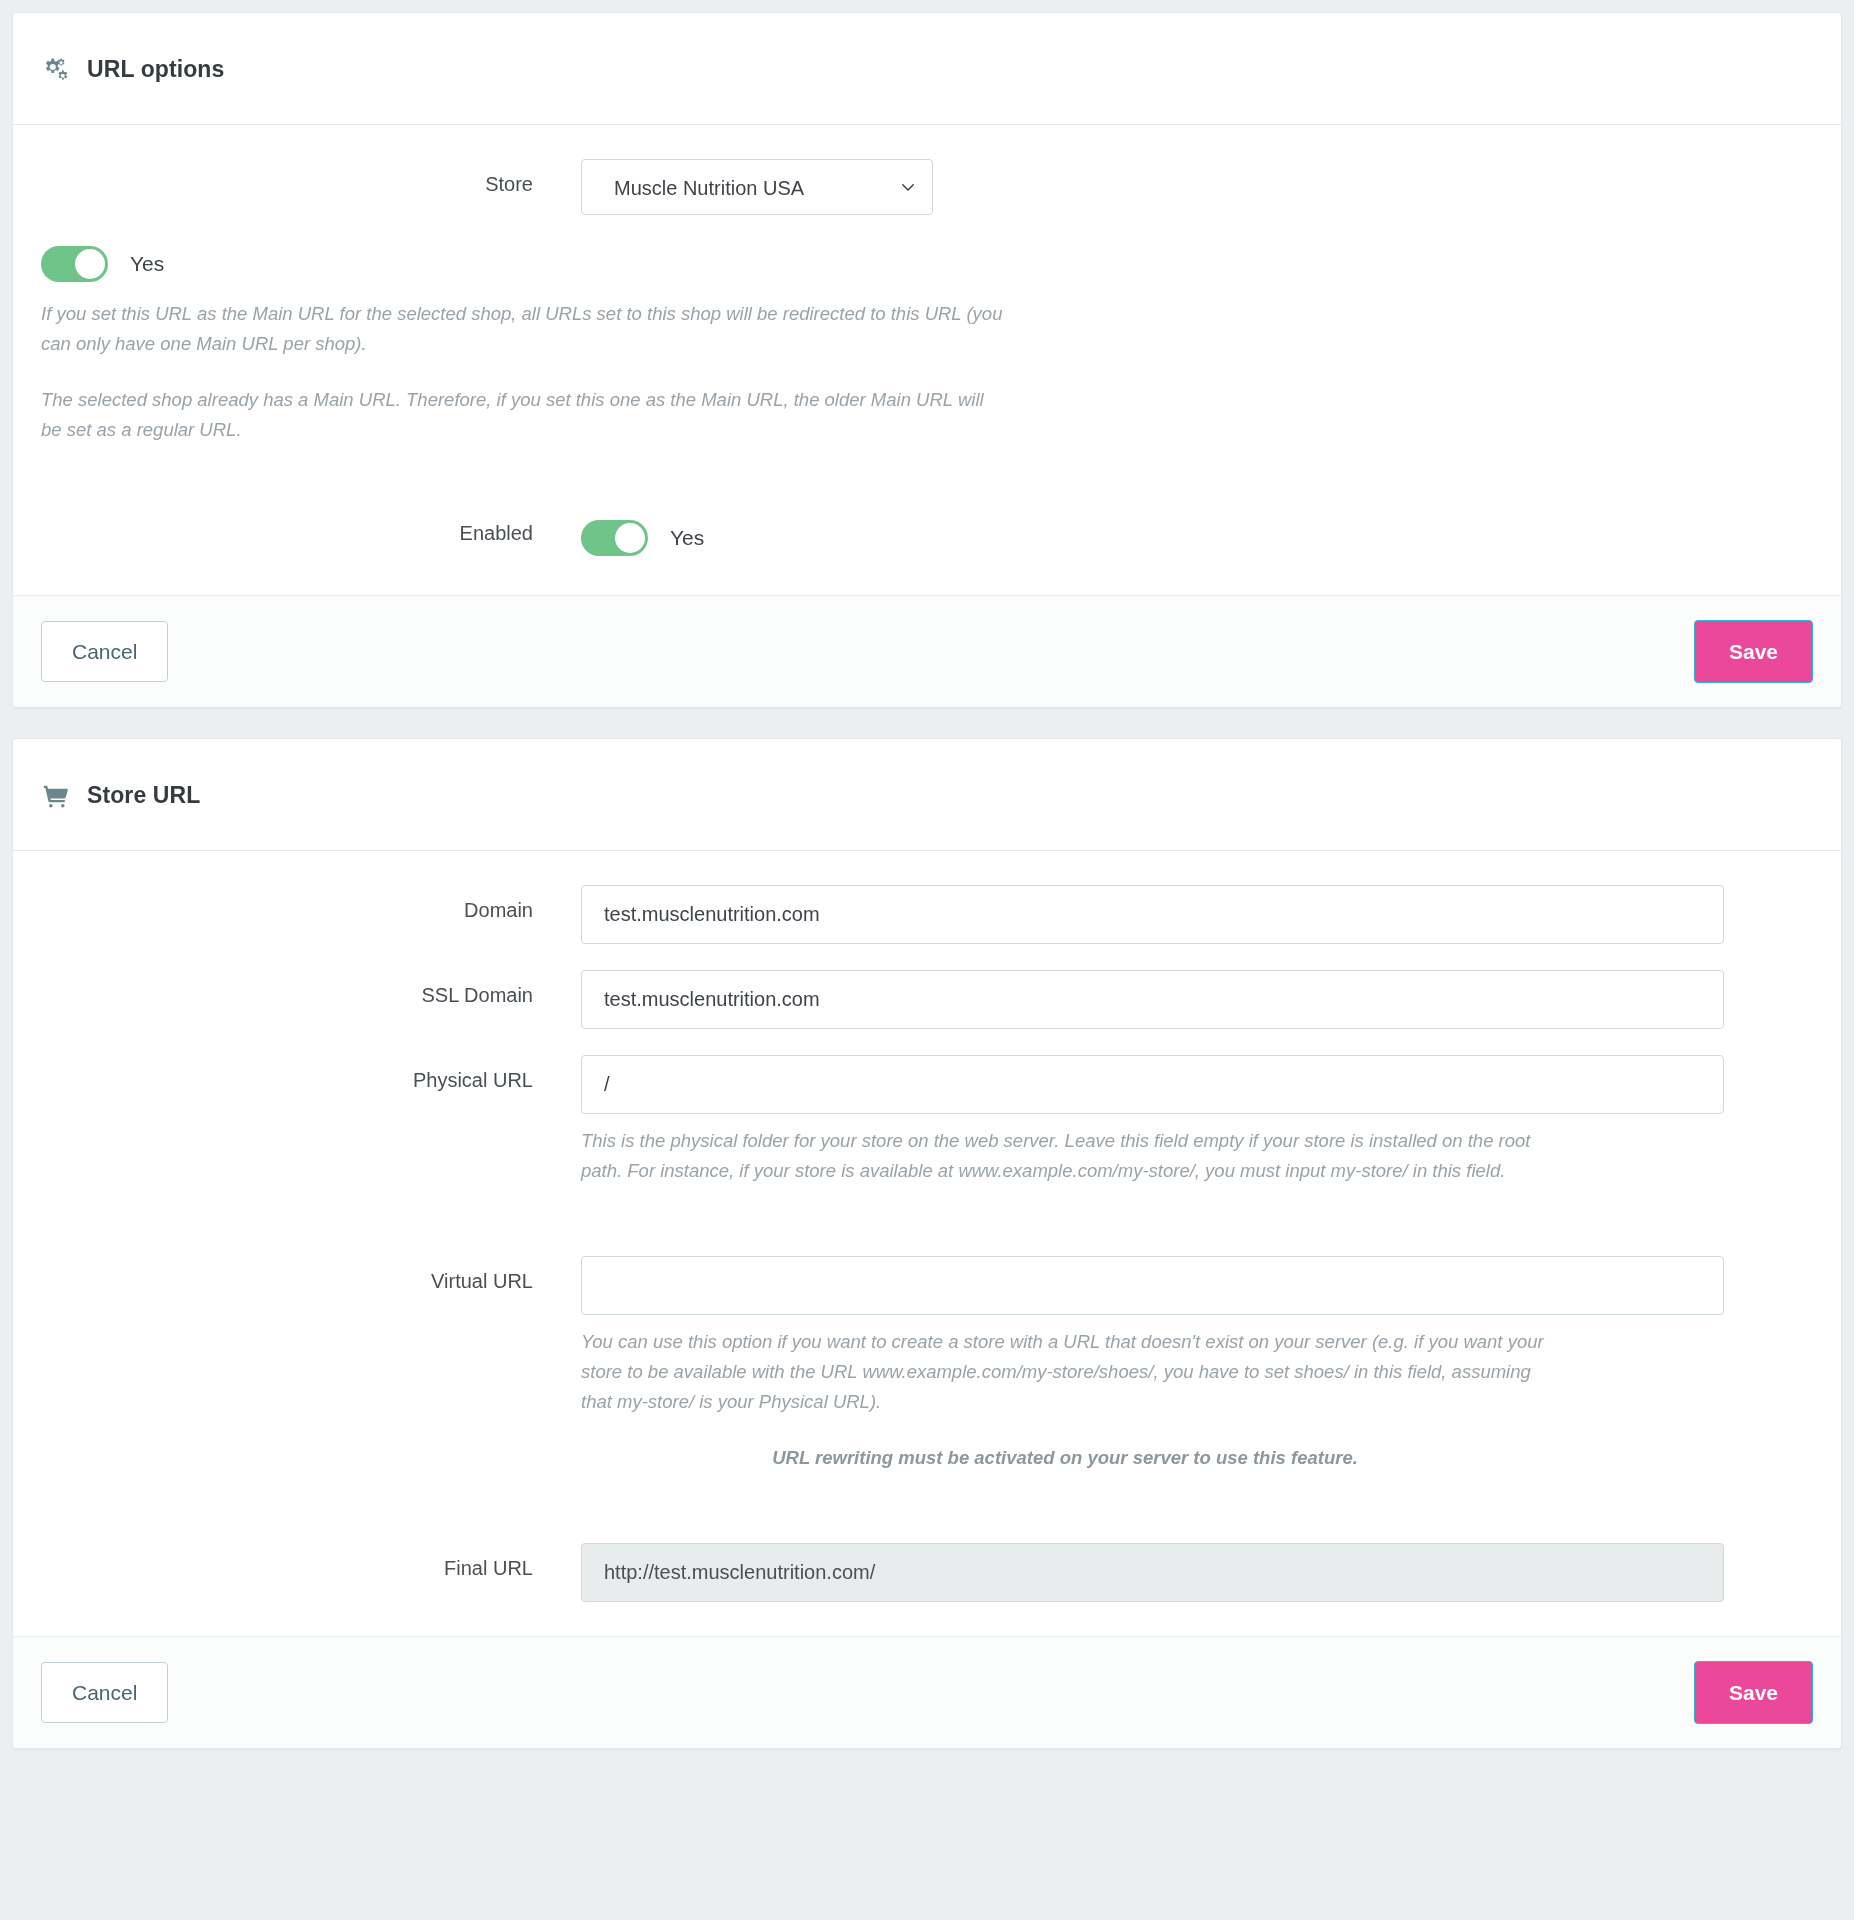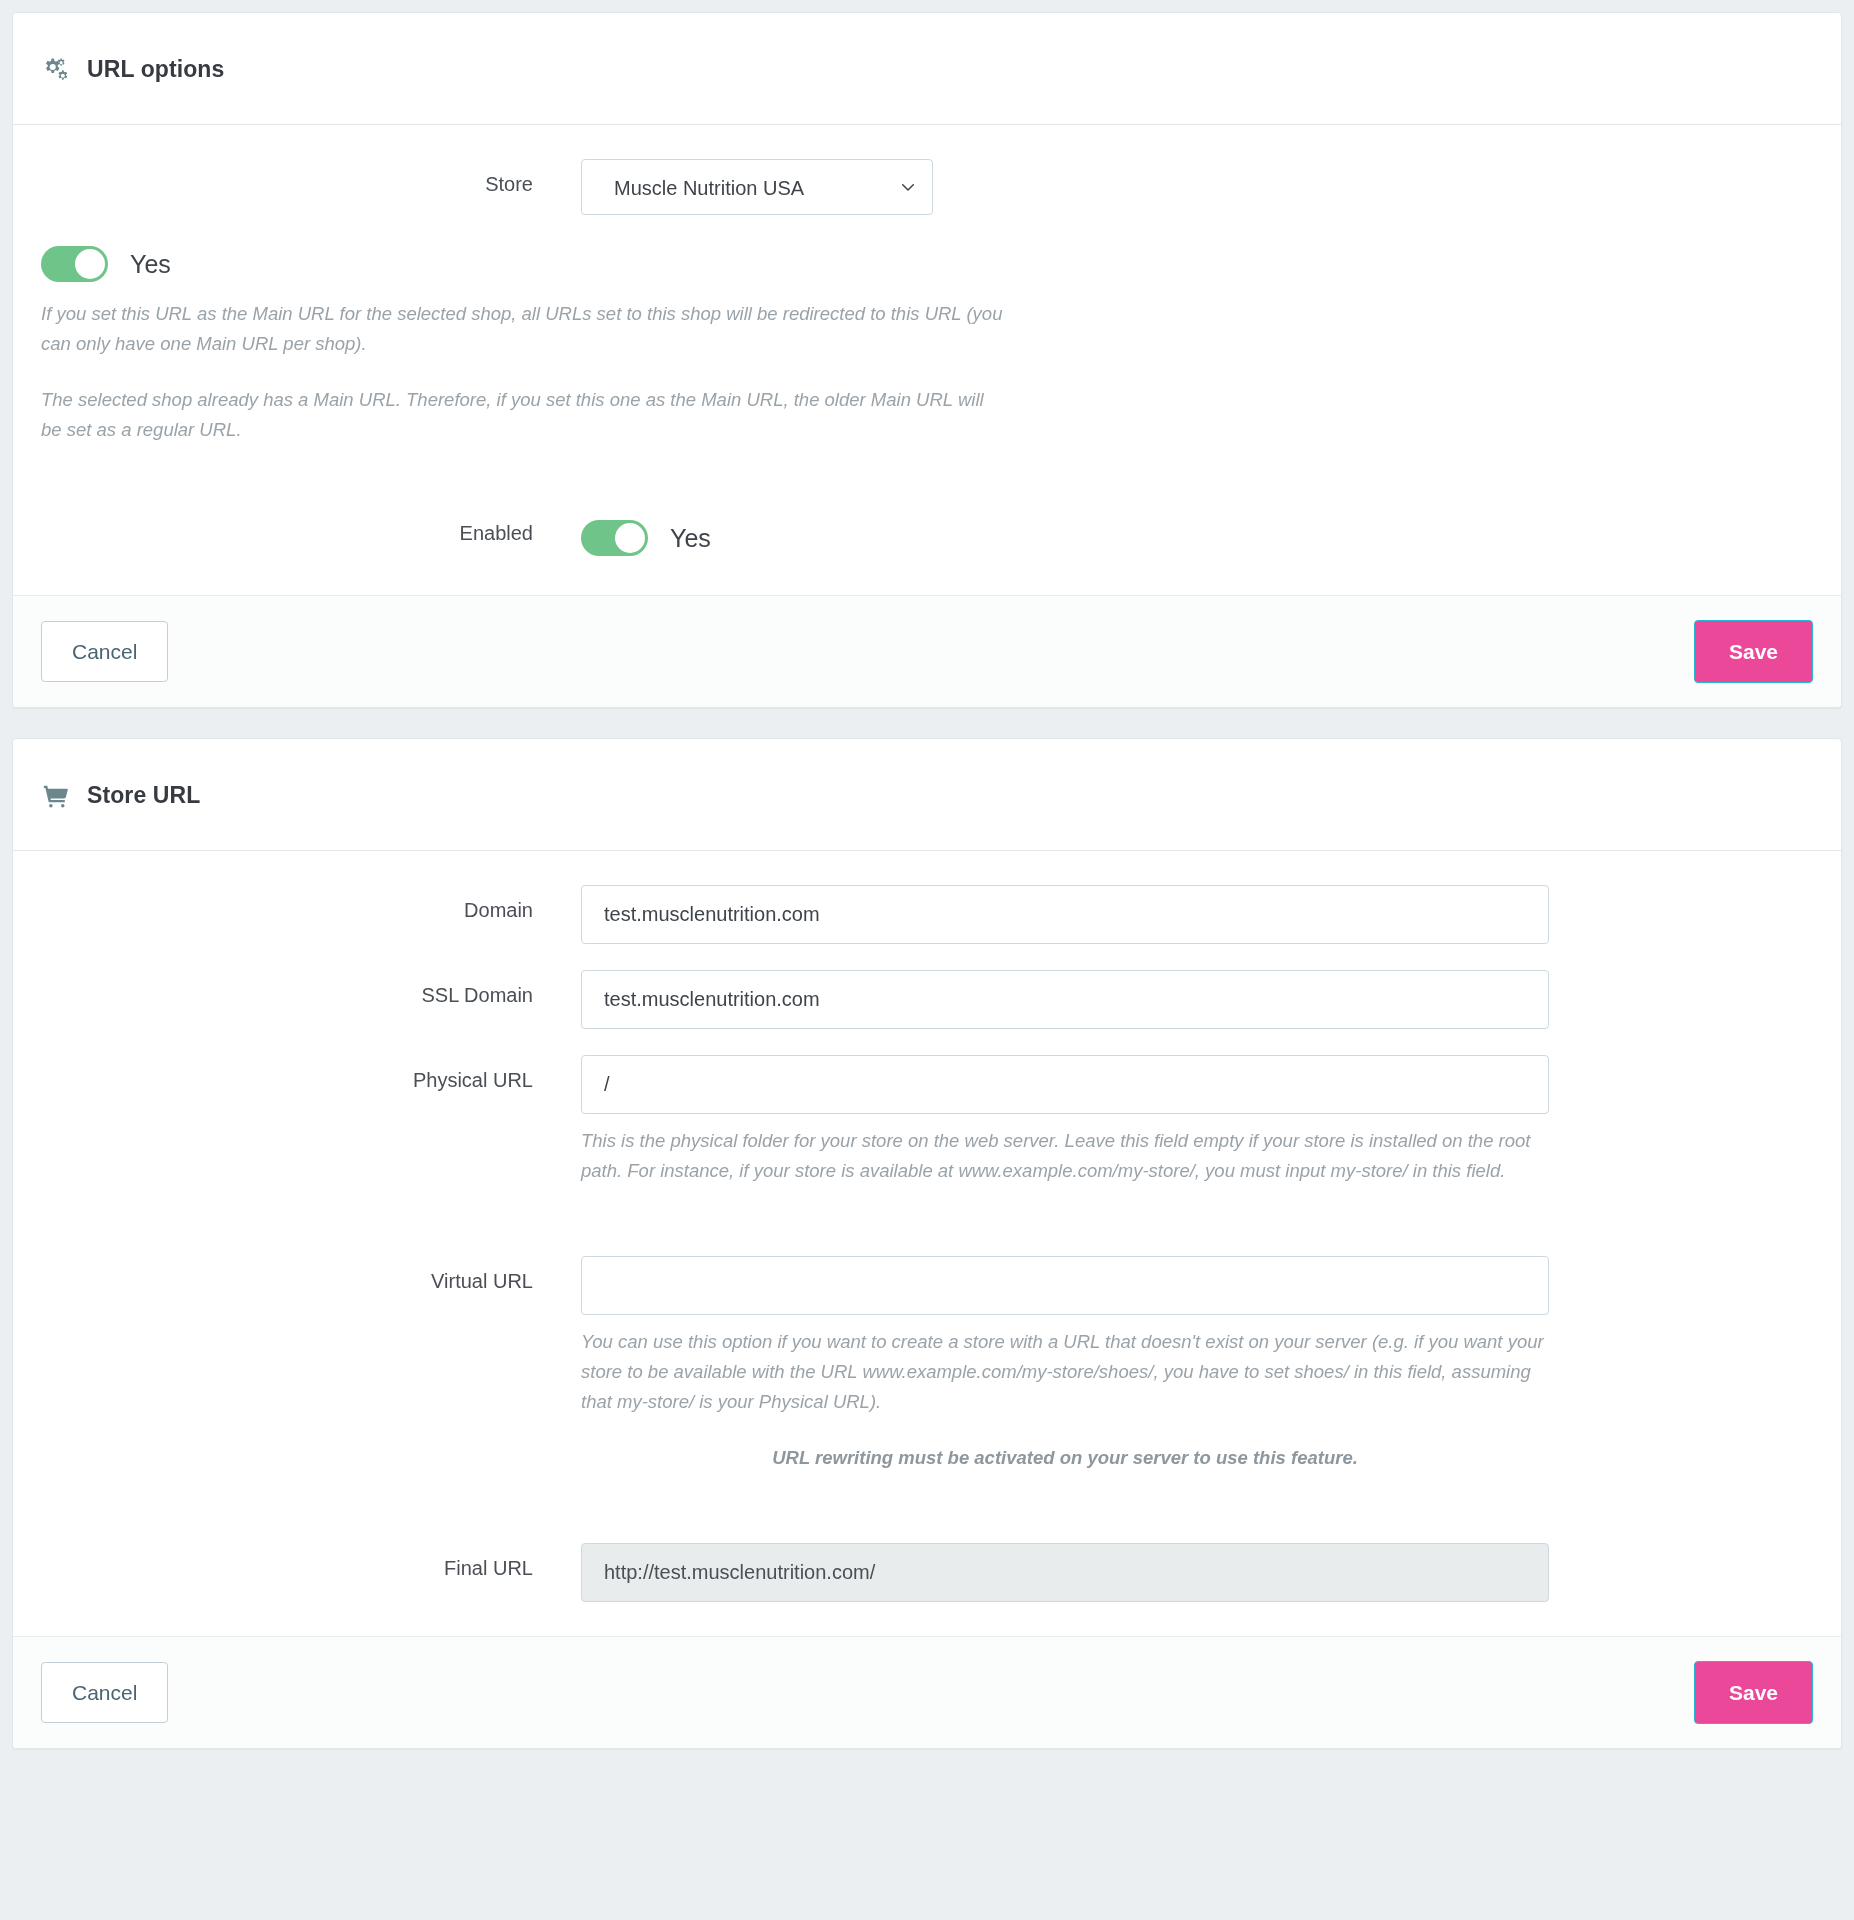--- a/index.html
+++ b/index.html
@@ -108,21 +108,21 @@
     position: absolute;
     right: 16px; top: 50%;
     width: 18px; height: 18px;
     margin-top: -9px;
     pointer-events: none;
     color: #3f444b;
   }
 
   
   input.text-input {
-    width: 968px;
+    width: 1143px;
     height: 59px;
     padding: 0 22px;
     font-family: "Liberation Sans", sans-serif;
     font-size: 20px;
     color: #3f444b;
     background: #fff;
     border: 1px solid #cdd9de;
     border-radius: 4px;
     outline: none;
   }
@@ -150,21 +150,21 @@
     cursor: pointer;
   }
   .switch .knob {
     position: absolute;
     top: 3px; left: 34px;
     width: 30px; height: 30px;
     border-radius: 50%;
     background: #ffffff;
   }
   .switch-text {
-    font-size: 25px;
+    font-size: 21px;
     color: #3f444b;
   }
 
   
   .help-text {
     font-size: 18.5px;
     line-height: 1.62;
     color: #9aa3a9;
     font-style: italic;
     max-width: 968px;

